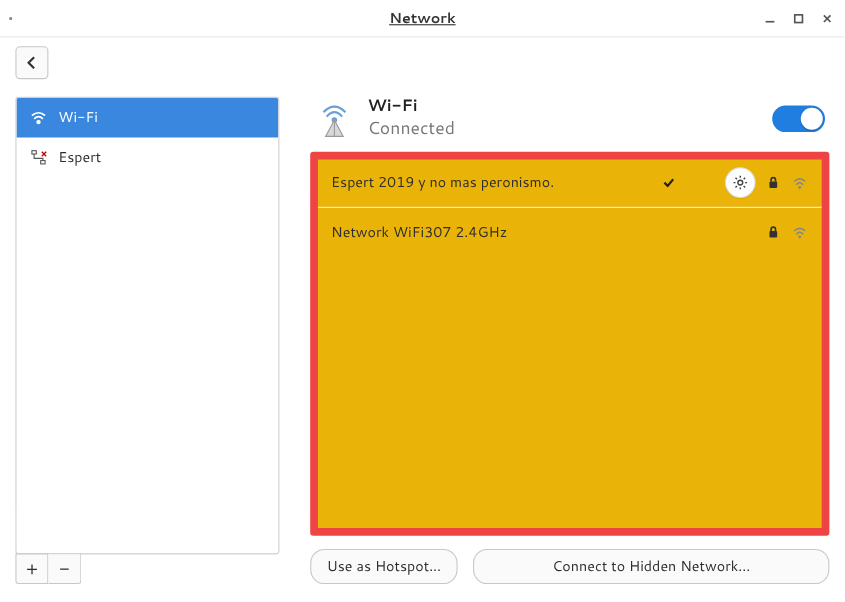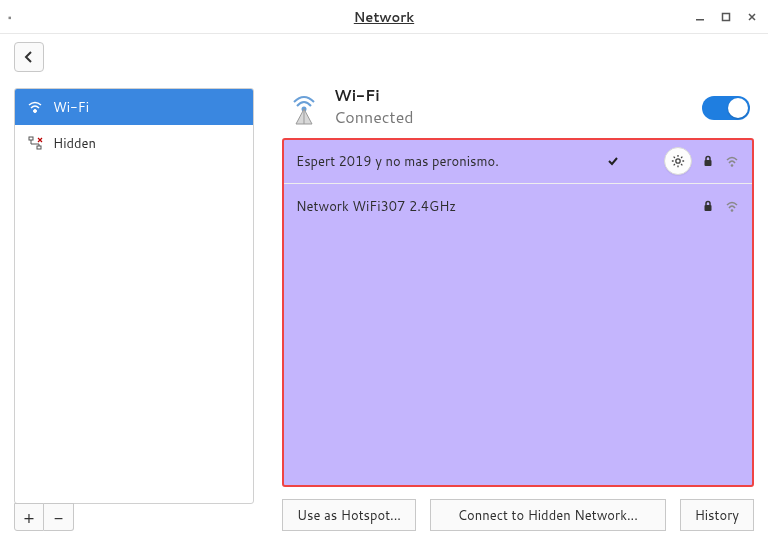--- a/index.html
+++ b/index.html
@@ -27,29 +27,29 @@
   .side-ftr-btn:first-child { border-bottom-left-radius: 3px; }
   .side-ftr-btn:last-child { border-bottom-right-radius: 3px; }
   .content { flex: 1; display: flex; flex-direction: column; min-width: 0; }
   .panel-header { display: flex; align-items: center; gap: 12px; padding: 0 4px 10px 4px; }
   .wifi-bigicon { width: 36px; height: 36px; flex: 0 0 36px; }
   .panel-titles { flex: 1; }
   .panel-title { font-weight: 700; font-size: 15px; color: #222; line-height: 1.1; }
   .panel-subtitle { font-size: 16px; color: #777; }
   .toggle { width: 48px; height: 24px; border-radius: 12px; position: relative; cursor: pointer; background: #1f7ee0; }
   .toggle-knob { position: absolute; top: 2px; right: 2px; width: 20px; height: 20px; border-radius: 50%; background: #fff; box-shadow: 0 1px 2px rgba(0,0,0,0.2); }
-  .net-list { flex: 1; border: 2px solid #ef4444; border-radius: 3px; background: #c4b5fd; overflow: hidden; }
+  .net-list { flex: 1; border: 7px solid #ef4444; border-radius: 3px; background: #eab308; overflow: hidden; }
   .net-row { height: 44px; display: flex; align-items: center; padding: 0 12px; gap: 8px; border-bottom: 1px solid #eee; }
   .net-row:last-child { border-bottom: none; }
   .net-name { flex: 1; white-space: nowrap; overflow: hidden; text-overflow: ellipsis; }
   .chk-connected { width: 14px; height: 14px; display: flex; align-items: center; justify-content: center; color: #333; }
   .gear-btn { width: 28px; height: 28px; border-radius: 50%; border: 1px solid #d8d8d8; background: #fdfdfd; display: flex; align-items: center; justify-content: center; cursor: pointer; box-shadow: 0 1px 1px rgba(0,0,0,0.05); }
   .lock-ico, .sig-ico { width: 16px; height: 16px; display: flex; align-items: center; justify-content: center; color: #444; }
   .bottom-btns { display: flex; gap: 14px; padding-top: 12px; }
-  .btn { height: 32px; padding: 0 14px; border: 1px solid #c8c8c8; border-radius: 0; background: #fafafa; display: flex; align-items: center; justify-content: center; cursor: pointer; font-size: 13px; }
+  .btn { height: 32px; padding: 0 14px; border: 1px solid #c8c8c8; border-radius: 13px; background: #fafafa; display: flex; align-items: center; justify-content: center; cursor: pointer; font-size: 13px; }
   .btn.wide { flex: 0 0 auto; }
   .btn.mid { flex: 1; }
 </style>
 </head>
 <body>
 
 <div class="window">
 
   <div class="titlebar">
     <span class="menu-indicator">▪</span>
@@ -99,21 +99,21 @@
 
         <div class="side-item">
           <span class="side-icon">
             <svg width="16" height="16" viewBox="0 0 16 16">
                 <rect x="2" y="2" width="4" height="3" fill="none" stroke="#555"></rect>
                 <rect x="10" y="11" width="4" height="3" fill="none" stroke="#555"></rect>
                 <path d="M4 5 L4 9 L12 9 L12 11" fill="none" stroke="#555"></path>
                 <path d="M11 3 L15 7 M15 3 L11 7" stroke="#b00" stroke-width="1.2"></path>
               </svg>
           </span>
-          <span class="side-label">Hidden</span>
+          <span class="side-label">Espert</span>
         </div>
 
 
       </div>
       <div class="side-footer">
         <div class="side-ftr-btn">
             <span>+</span>
           </div>
         <div class="side-ftr-btn">
             <span>−</span>
@@ -201,22 +201,19 @@
 
       </div>
 
       <div class="bottom-btns">
         <div class="btn wide">
             <span>Use as Hotspot...</span>
           </div>
         <div class="btn mid">
             <span>Connect to Hidden Network...</span>
           </div>
-        <div class="btn wide">
-            <span>History</span>
-          </div>
       </div>
 
     </div>
 
   </div>
 
 </div>
 
 </body></html>

